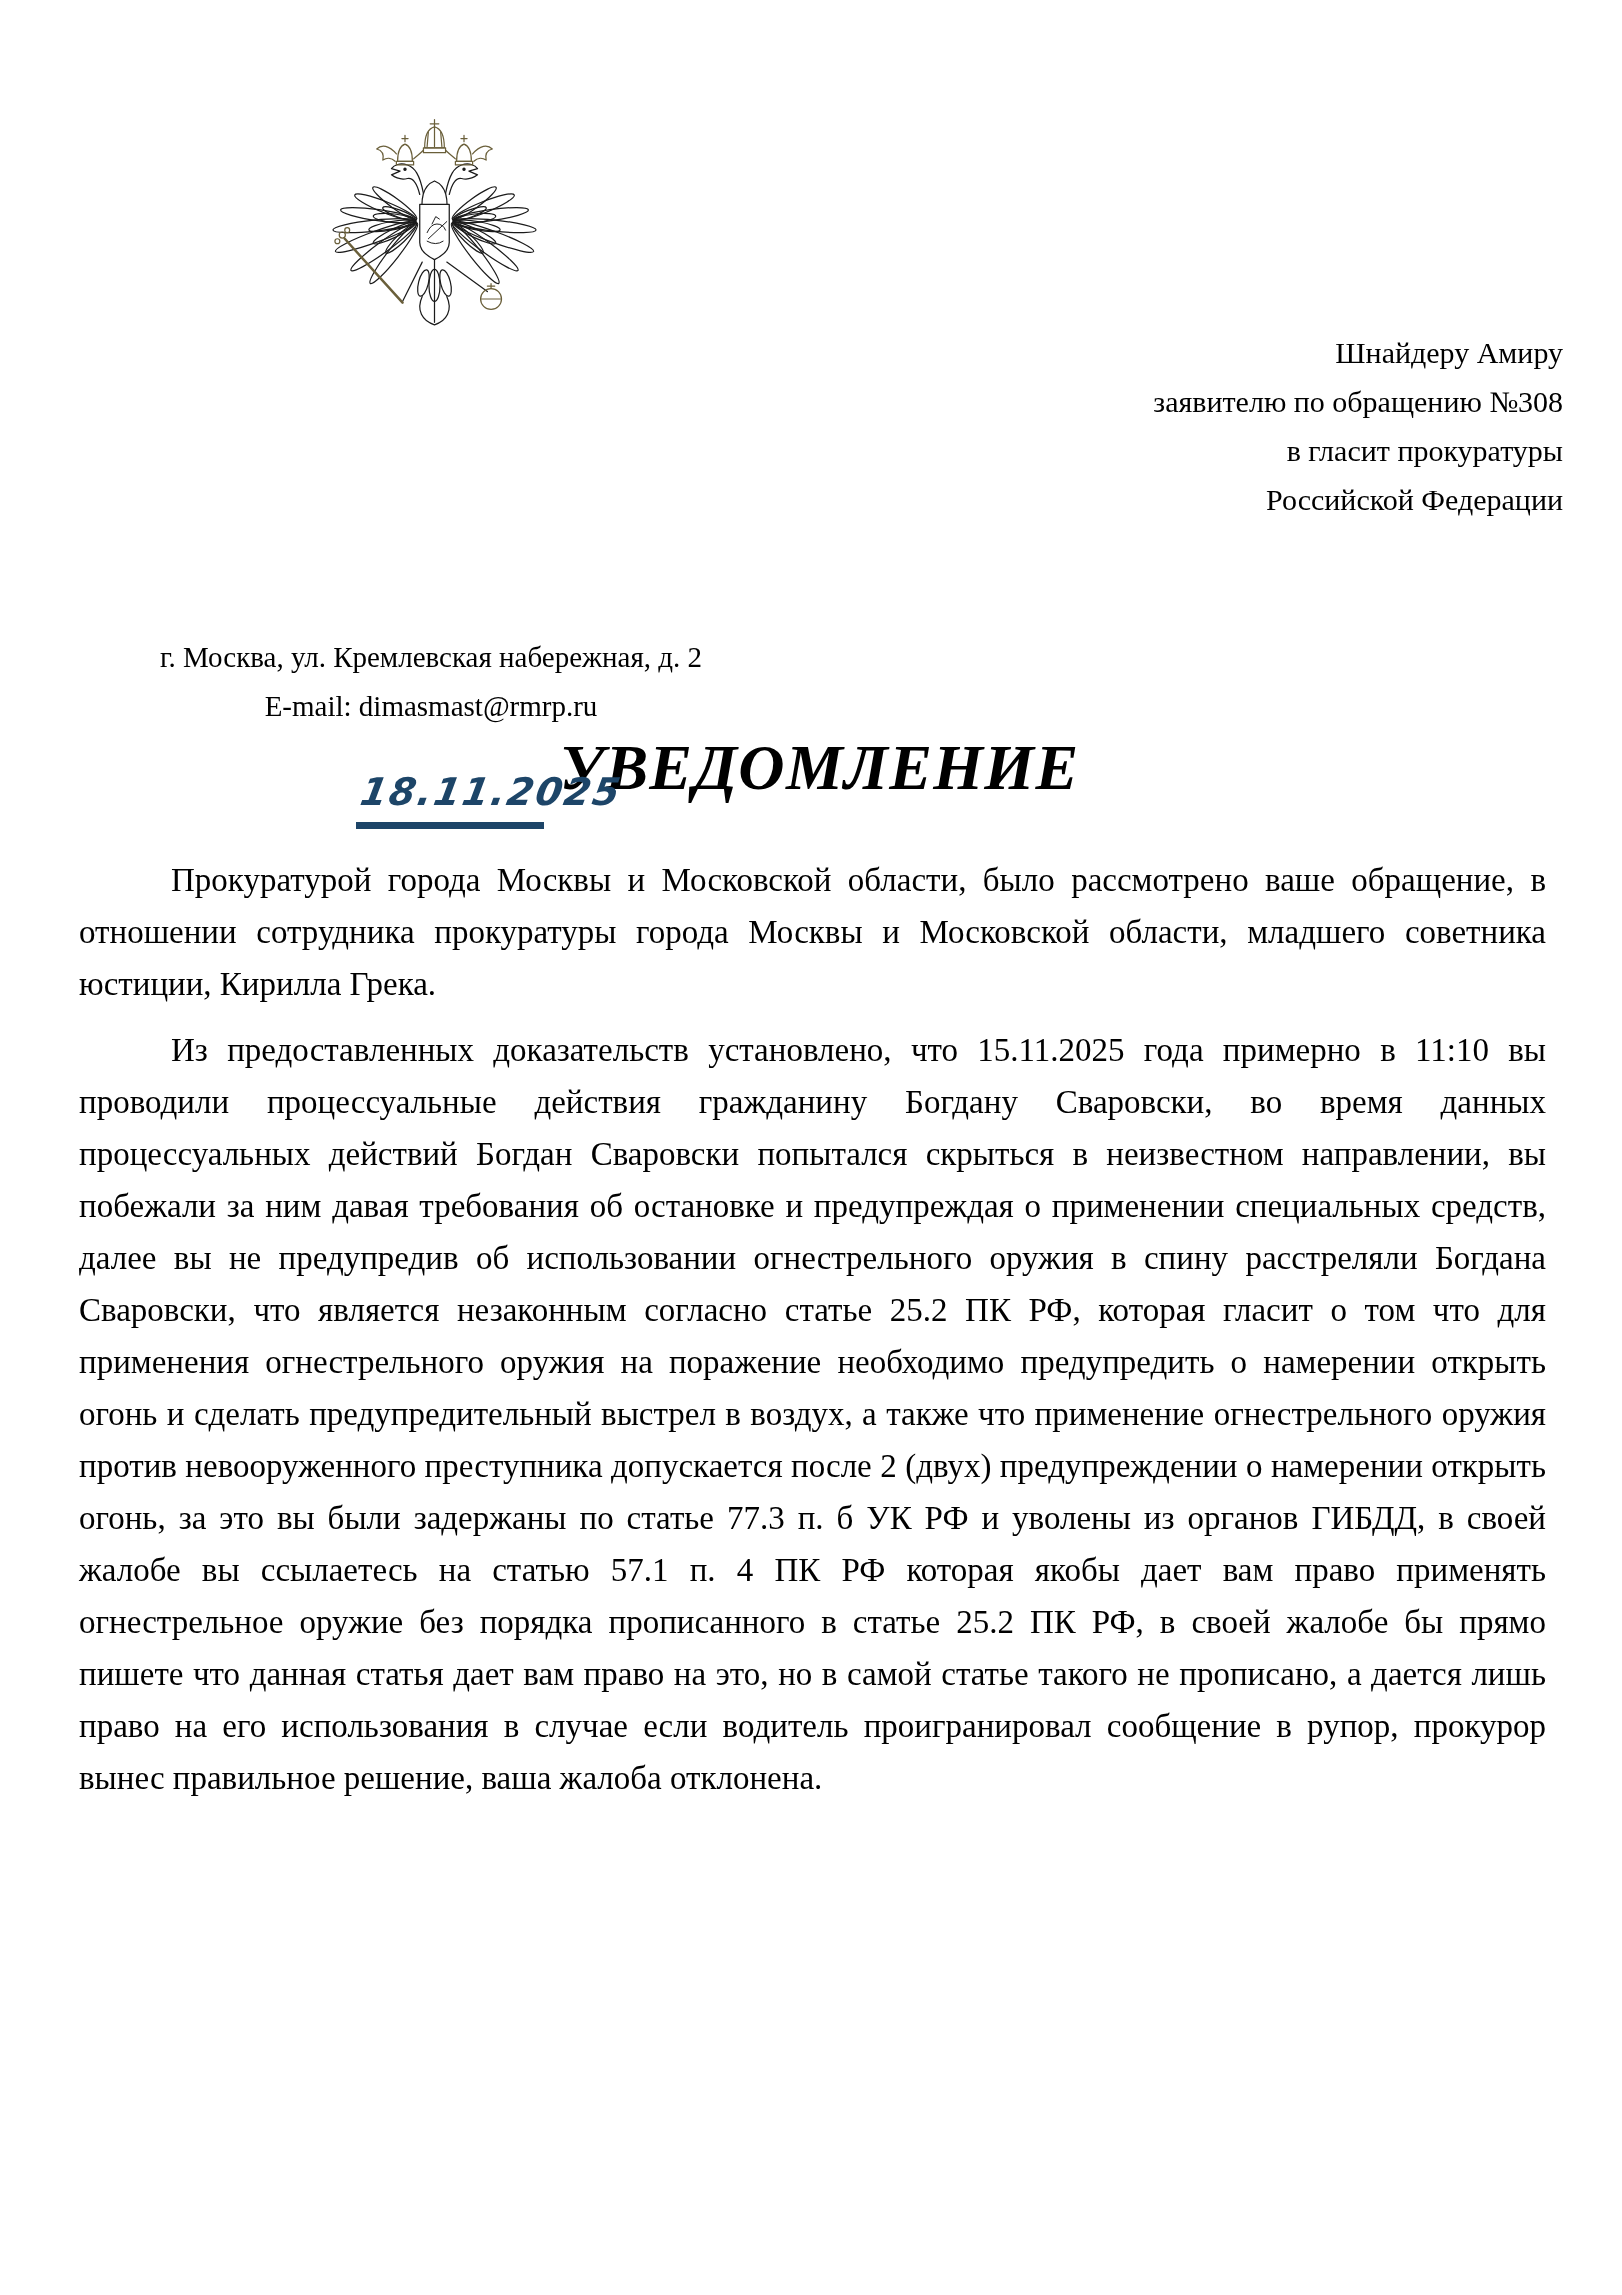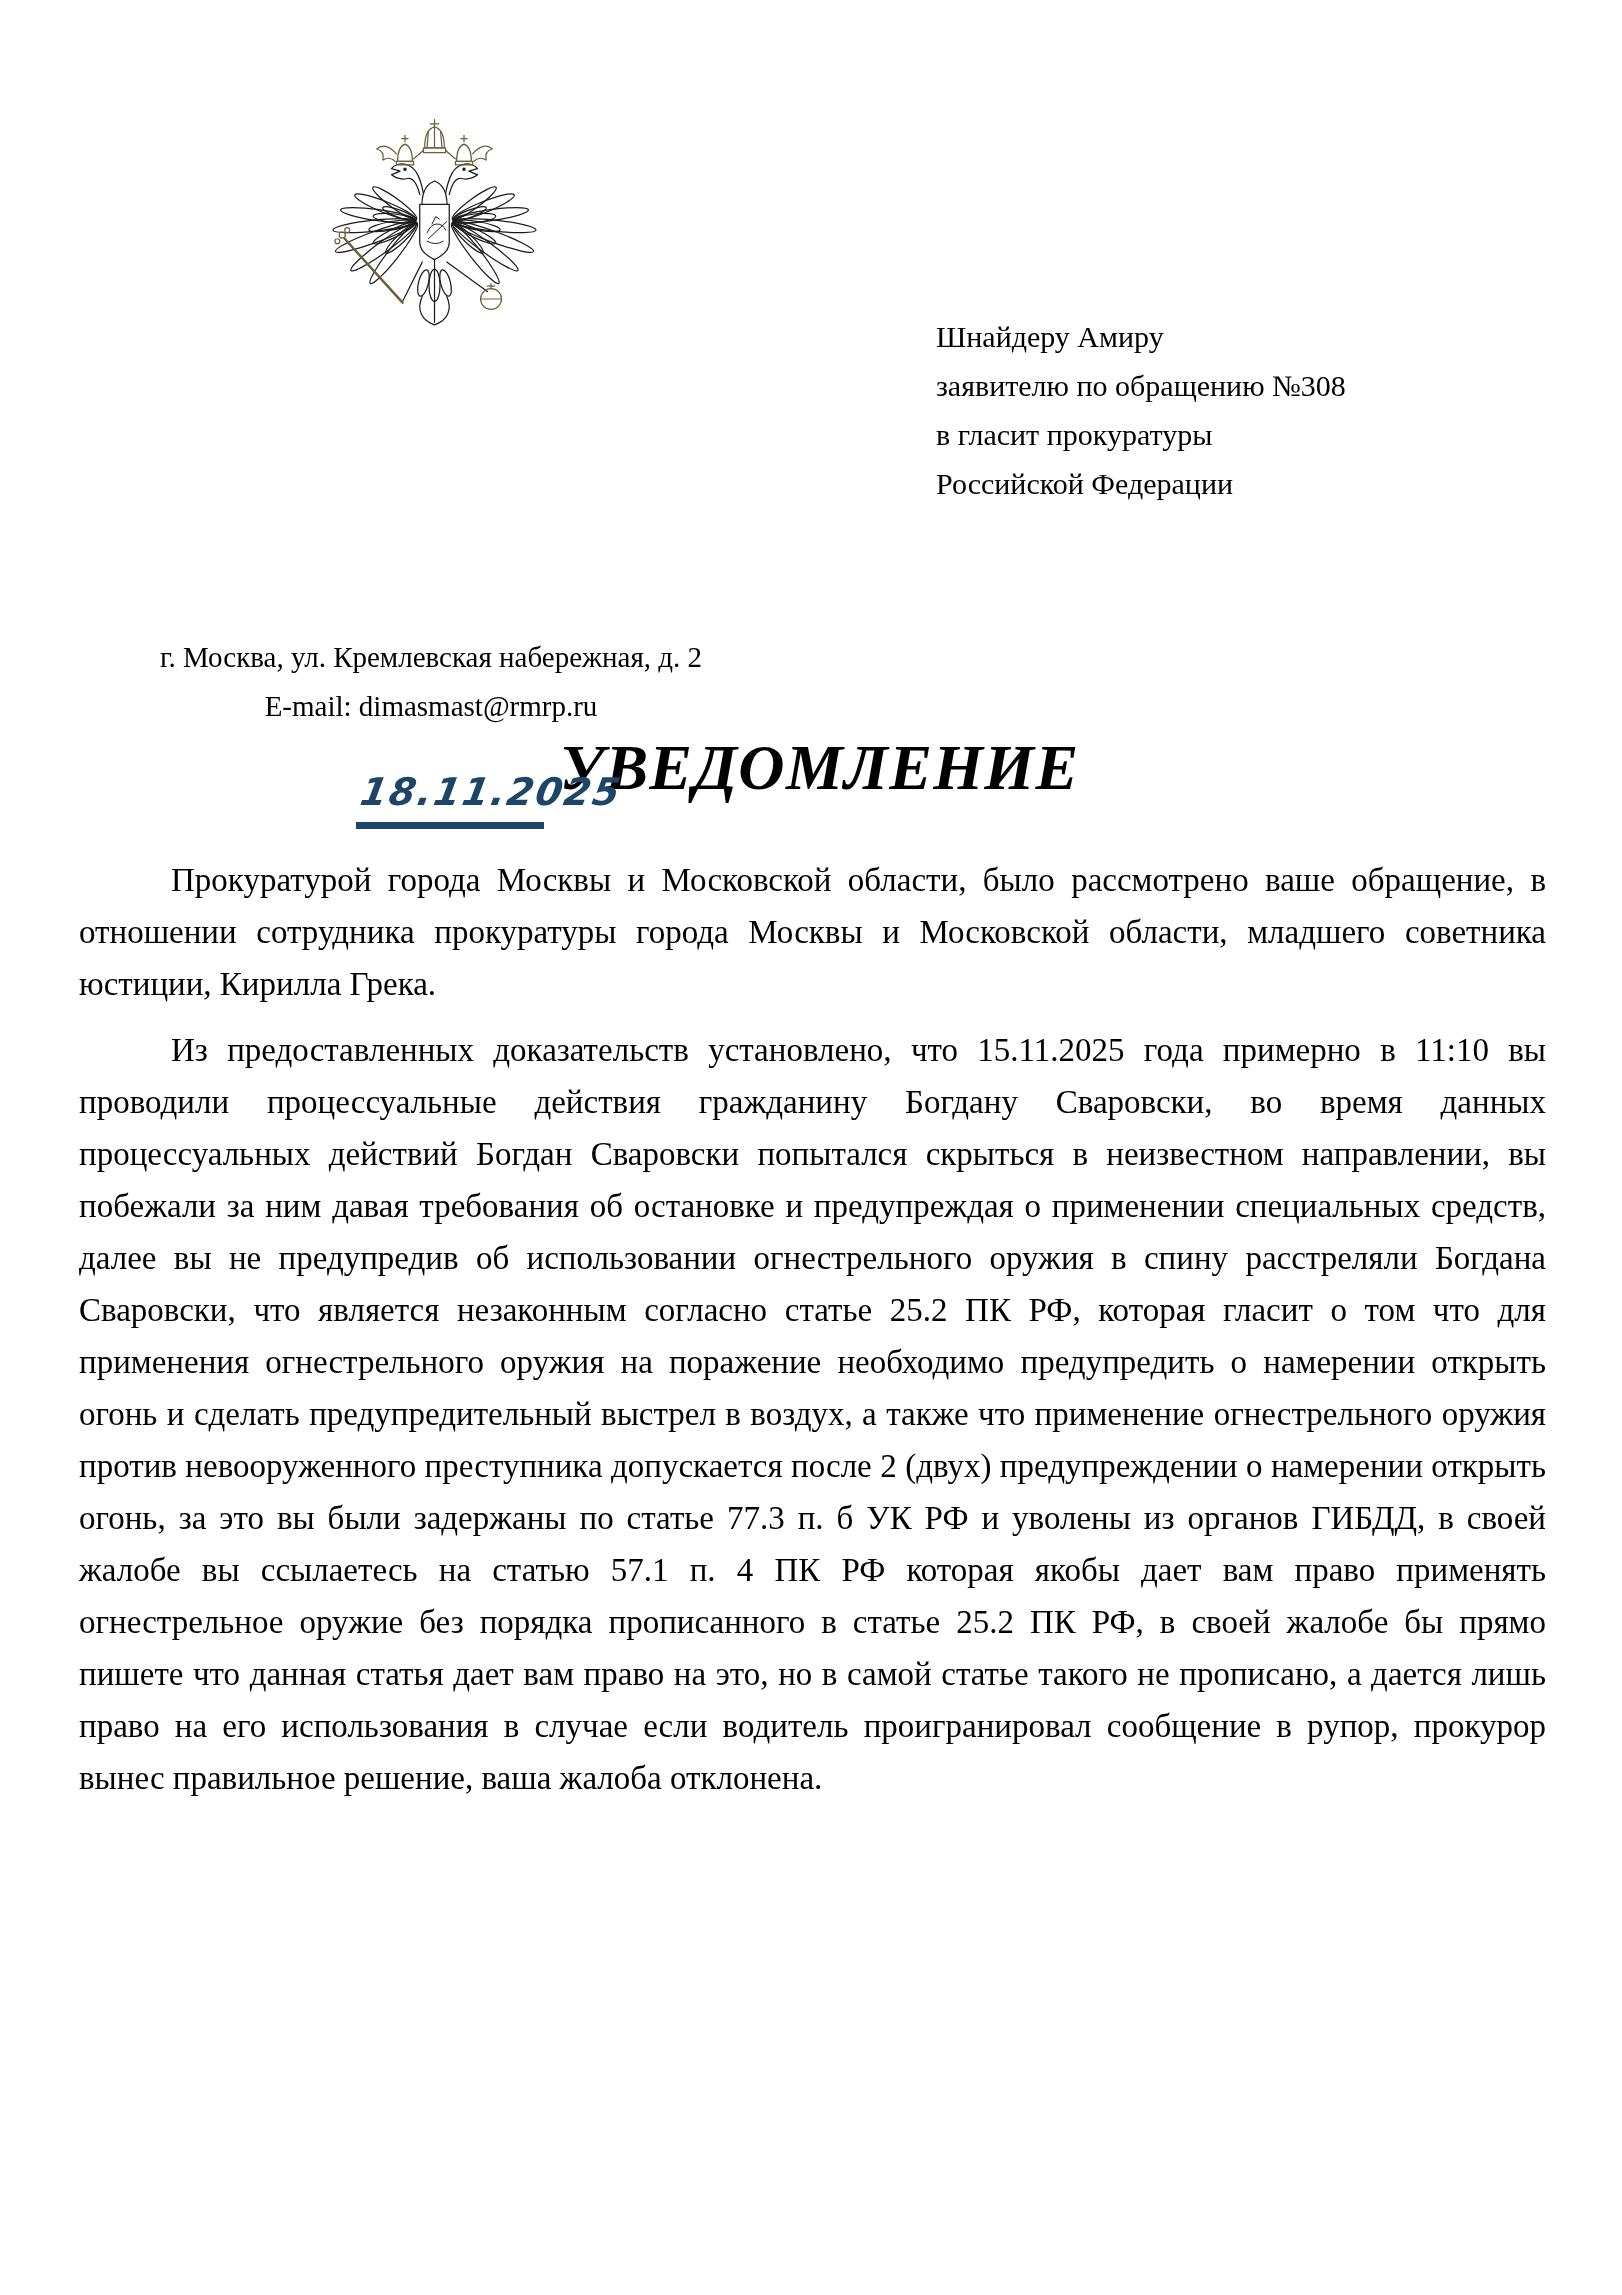--- a/index.html
+++ b/index.html
@@ -33,23 +33,24 @@
   }
   .addr-block {
     position: absolute;
     left: 78px; top: 633px; width: 706px;
     text-align: center;
     font-size: 29px; font-weight: 400;
     line-height: 49px;
   }
   .recipient {
     position: absolute;
-    left: 936px; top: 312px; width: 627px;
+    left: 936px; top: 328px; width: 627px;
     font-size: 30px; font-weight: 400;
     line-height: 49px;
+    text-align: right;
   }
   .notice-title {
     position: absolute;
     left: 86px; top: 731px; width: 1467px;
     text-align: center;
     font-size: 64px; font-weight: 700;
     letter-spacing: 1.3px;
     font-style: italic;
   }
   .handwritten-date {

